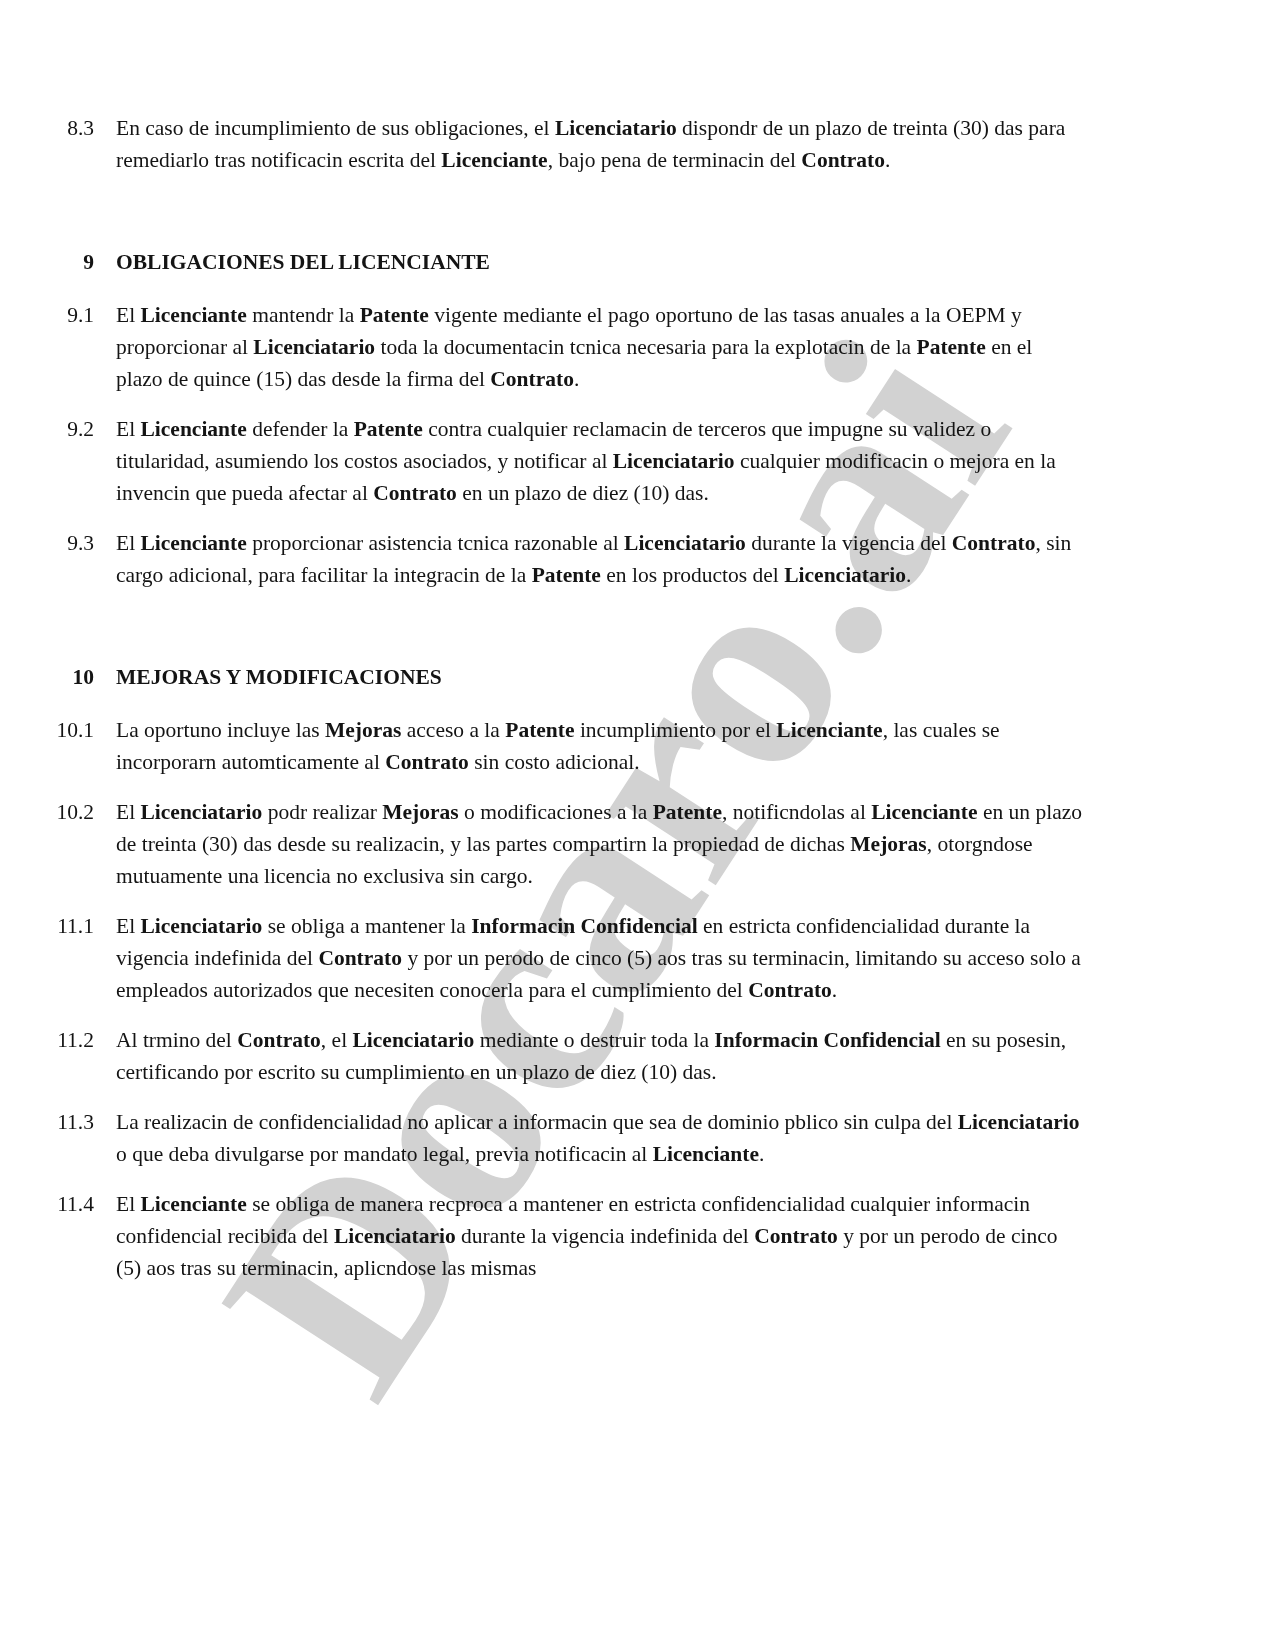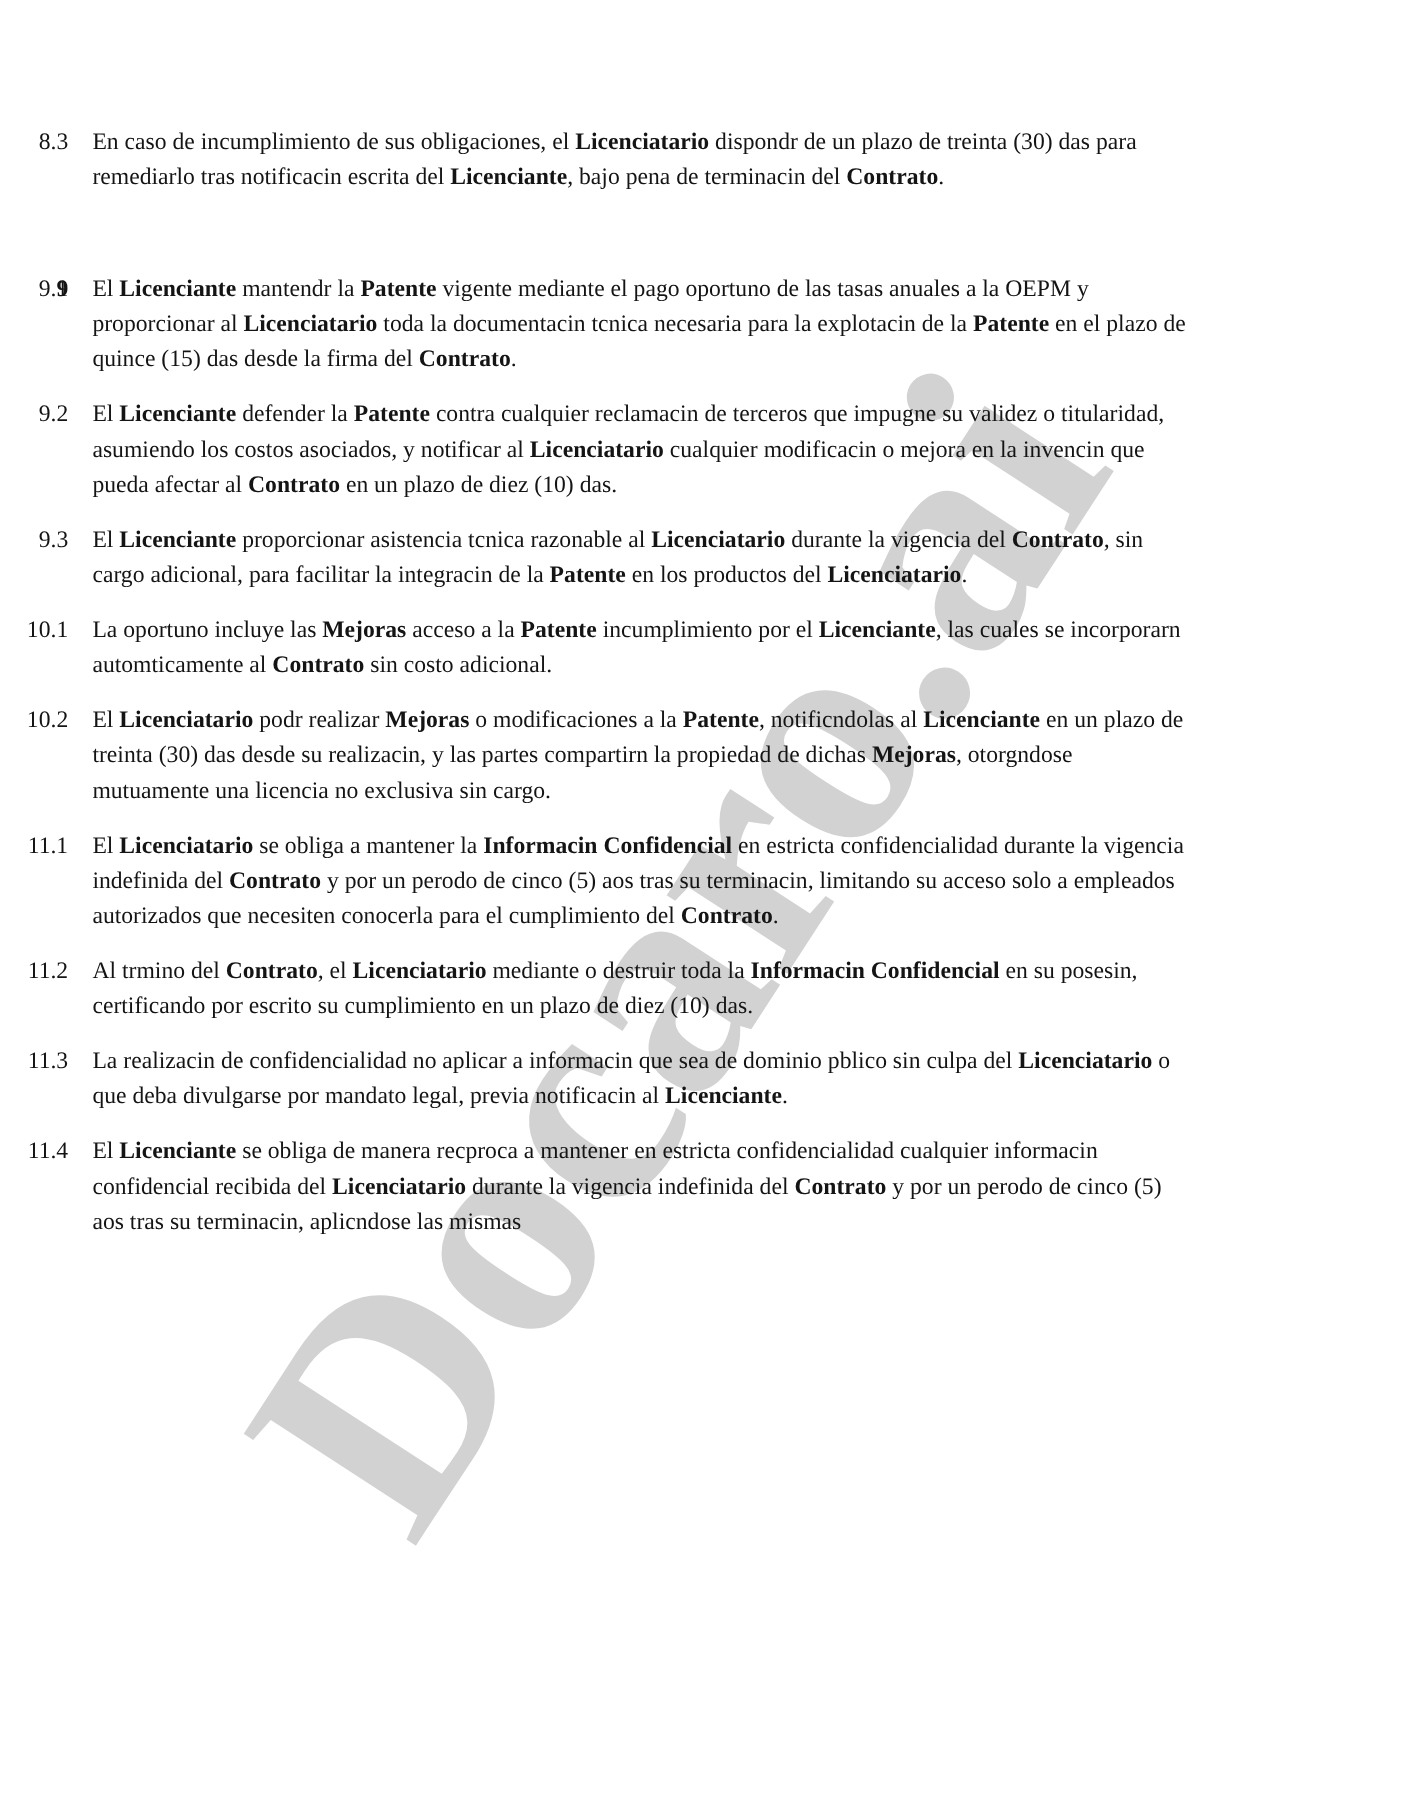--- a/index.html
+++ b/index.html
@@ -25,21 +25,21 @@
     font-weight: bold;
     white-space: nowrap;
     line-height: 1;
     user-select: none;
     pointer-events: none;
     transform: translate(-50%, -50%) rotate(-57deg);
   }
   .content {
     position: relative;
     z-index: 1;
-    padding: 112px 191px 0 84px;
+    padding: 112px 191px 0 116px;
     font-size: 21.5px;
     line-height: 32px;
   }
   section { margin: 0; }
   .section-heading {
     position: relative;
     margin: 70px 0 21px 0;
     font-weight: bold;
   }
   .clause {
@@ -58,26 +58,27 @@
 </head>
 <body>
 
 <div class="page" style="background: rgb(255, 255, 255); color: rgb(20, 20, 20);">
   <div class="watermark" style="color: rgb(210, 210, 210); transform: translate(-50%, -50%) rotate(-57deg);">Docaro.ai</div>
   <div class="content">
       <section>
         <div class="clause"><span class="gutter-num">8.3</span><span class="clause-text"><span>En caso de incumplimiento de sus obligaciones, el </span><strong>Licenciatario</strong><span> dispondr de un plazo de treinta (30) das para remediarlo tras notificacin escrita del </span><strong>Licenciante</strong><span>, bajo pena de terminacin del </span><strong>Contrato</strong><span>.</span></span></div>
       </section>
       <section>
-        <div class="section-heading"><span class="gutter-num">9</span></div>
+        <div class="section-heading"><span class="gutter-num">9</span><span>OBLIGACIONES DEL LICENCIANTE</span></div>
         <div class="clause"><span class="gutter-num">9.1</span><span class="clause-text"><span>El </span><strong>Licenciante</strong><span> mantendr la </span><strong>Patente</strong><span> vigente mediante el pago oportuno de las tasas anuales a la OEPM y proporcionar al </span><strong>Licenciatario</strong><span> toda la documentacin tcnica necesaria para la explotacin de la </span><strong>Patente</strong><span> en el plazo de quince (15) das desde la firma del </span><strong>Contrato</strong><span>.</span></span></div>
         <div class="clause"><span class="gutter-num">9.2</span><span class="clause-text"><span>El </span><strong>Licenciante</strong><span> defender la </span><strong>Patente</strong><span> contra cualquier reclamacin de terceros que impugne su validez o titularidad, asumiendo los costos asociados, y notificar al </span><strong>Licenciatario</strong><span> cualquier modificacin o mejora en la invencin que pueda afectar al </span><strong>Contrato</strong><span> en un plazo de diez (10) das.</span></span></div>
         <div class="clause"><span class="gutter-num">9.3</span><span class="clause-text"><span>El </span><strong>Licenciante</strong><span> proporcionar asistencia tcnica razonable al </span><strong>Licenciatario</strong><span> durante la vigencia del </span><strong>Contrato</strong><span>, sin cargo adicional, para facilitar la integracin de la </span><strong>Patente</strong><span> en los productos del </span><strong>Licenciatario</strong><span>.</span></span></div>
       </section>
       <section>
+        <div class="section-heading"><span class="gutter-num">10</span><span>MEJORAS Y MODIFICACIONES</span></div>
         <div class="clause"><span class="gutter-num">10.1</span><span class="clause-text"><span>La oportuno incluye las </span><strong>Mejoras</strong><span> acceso a la </span><strong>Patente</strong><span> incumplimiento por el </span><strong>Licenciante</strong><span>, las cuales se incorporarn automticamente al </span><strong>Contrato</strong><span> sin costo adicional.</span></span></div>
         <div class="clause"><span class="gutter-num">10.2</span><span class="clause-text"><span>El </span><strong>Licenciatario</strong><span> podr realizar </span><strong>Mejoras</strong><span> o modificaciones a la </span><strong>Patente</strong><span>, notificndolas al </span><strong>Licenciante</strong><span> en un plazo de treinta (30) das desde su realizacin, y las partes compartirn la propiedad de dichas </span><strong>Mejoras</strong><span>, otorgndose mutuamente una licencia no exclusiva sin cargo.</span></span></div>
       </section>
       <section>
         <div class="clause"><span class="gutter-num">11.1</span><span class="clause-text"><span>El </span><strong>Licenciatario</strong><span> se obliga a mantener la </span><strong>Informacin Confidencial</strong><span> en estricta confidencialidad durante la vigencia indefinida del </span><strong>Contrato</strong><span> y por un perodo de cinco (5) aos tras su terminacin, limitando su acceso solo a empleados autorizados que necesiten conocerla para el cumplimiento del </span><strong>Contrato</strong><span>.</span></span></div>
         <div class="clause"><span class="gutter-num">11.2</span><span class="clause-text"><span>Al trmino del </span><strong>Contrato</strong><span>, el </span><strong>Licenciatario</strong><span> mediante o destruir toda la </span><strong>Informacin Confidencial</strong><span> en su posesin, certificando por escrito su cumplimiento en un plazo de diez (10) das.</span></span></div>
         <div class="clause"><span class="gutter-num">11.3</span><span class="clause-text"><span>La realizacin de confidencialidad no aplicar a informacin que sea de dominio pblico sin culpa del </span><strong>Licenciatario</strong><span> o que deba divulgarse por mandato legal, previa notificacin al </span><strong>Licenciante</strong><span>.</span></span></div>
         <div class="clause"><span class="gutter-num">11.4</span><span class="clause-text"><span>El </span><strong>Licenciante</strong><span> se obliga de manera recproca a mantener en estricta confidencialidad cualquier informacin confidencial recibida del </span><strong>Licenciatario</strong><span> durante la vigencia indefinida del </span><strong>Contrato</strong><span> y por un perodo de cinco (5) aos tras su terminacin, aplicndose las mismas</span></span></div>
       </section>
     </div>

